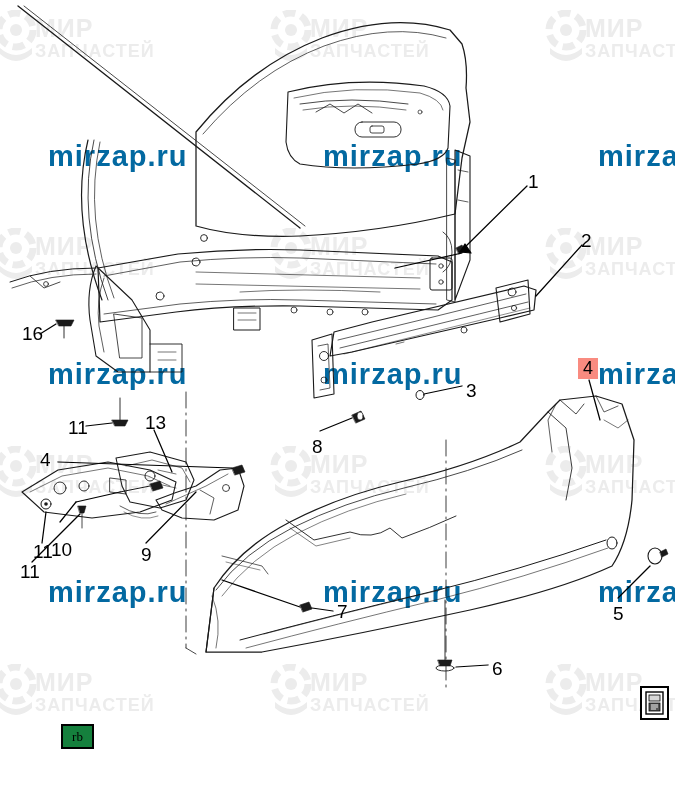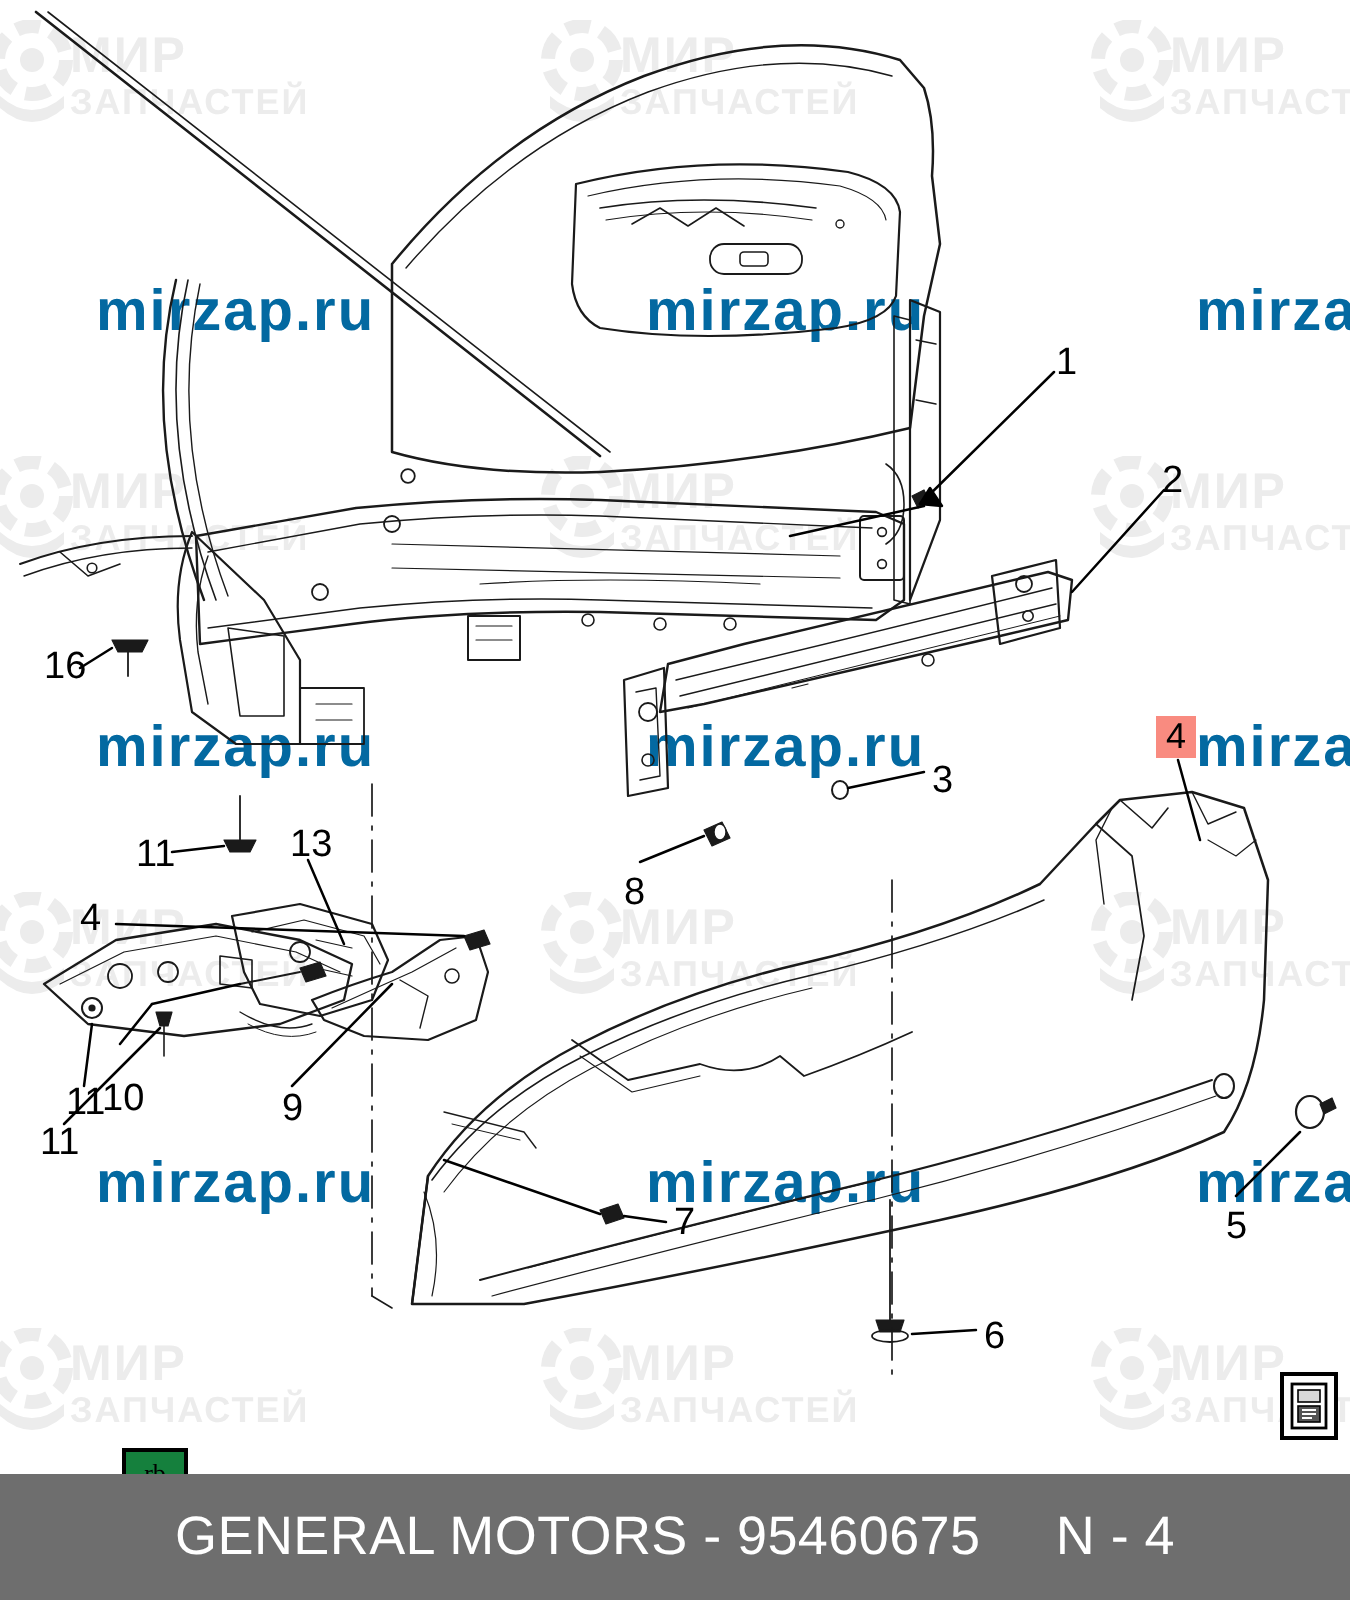--- a/index.html
+++ b/index.html
@@ -547,20 +547,14 @@
 
   <div class="corner-icon">
     <svg width="19" height="24" viewBox="0 0 19 24">
       <rect x="1" y="1" width="17" height="22" fill="#fff" stroke="#000" stroke-width="1.4"></rect>
       <rect x="4" y="4" width="11" height="6" fill="#d8d8d8" stroke="#000" stroke-width="0.8"></rect>
       <rect x="4" y="12" width="11" height="8" fill="#555" stroke="#000" stroke-width="0.8"></rect>
       <path d="M6 14 L13 14 M6 16 L13 16 M6 18 L11 18" stroke="#fff" stroke-width="0.9"></path>
     </svg>
   </div>
 
-  <div class="footer">
-    <div class="footer-text">
-      <span>GENERAL MOTORS - 95460675</span>
-      <span class="footer-pg">N - 4</span>
-    </div>
-  </div>
 
 </div>
 
 </body></html>

